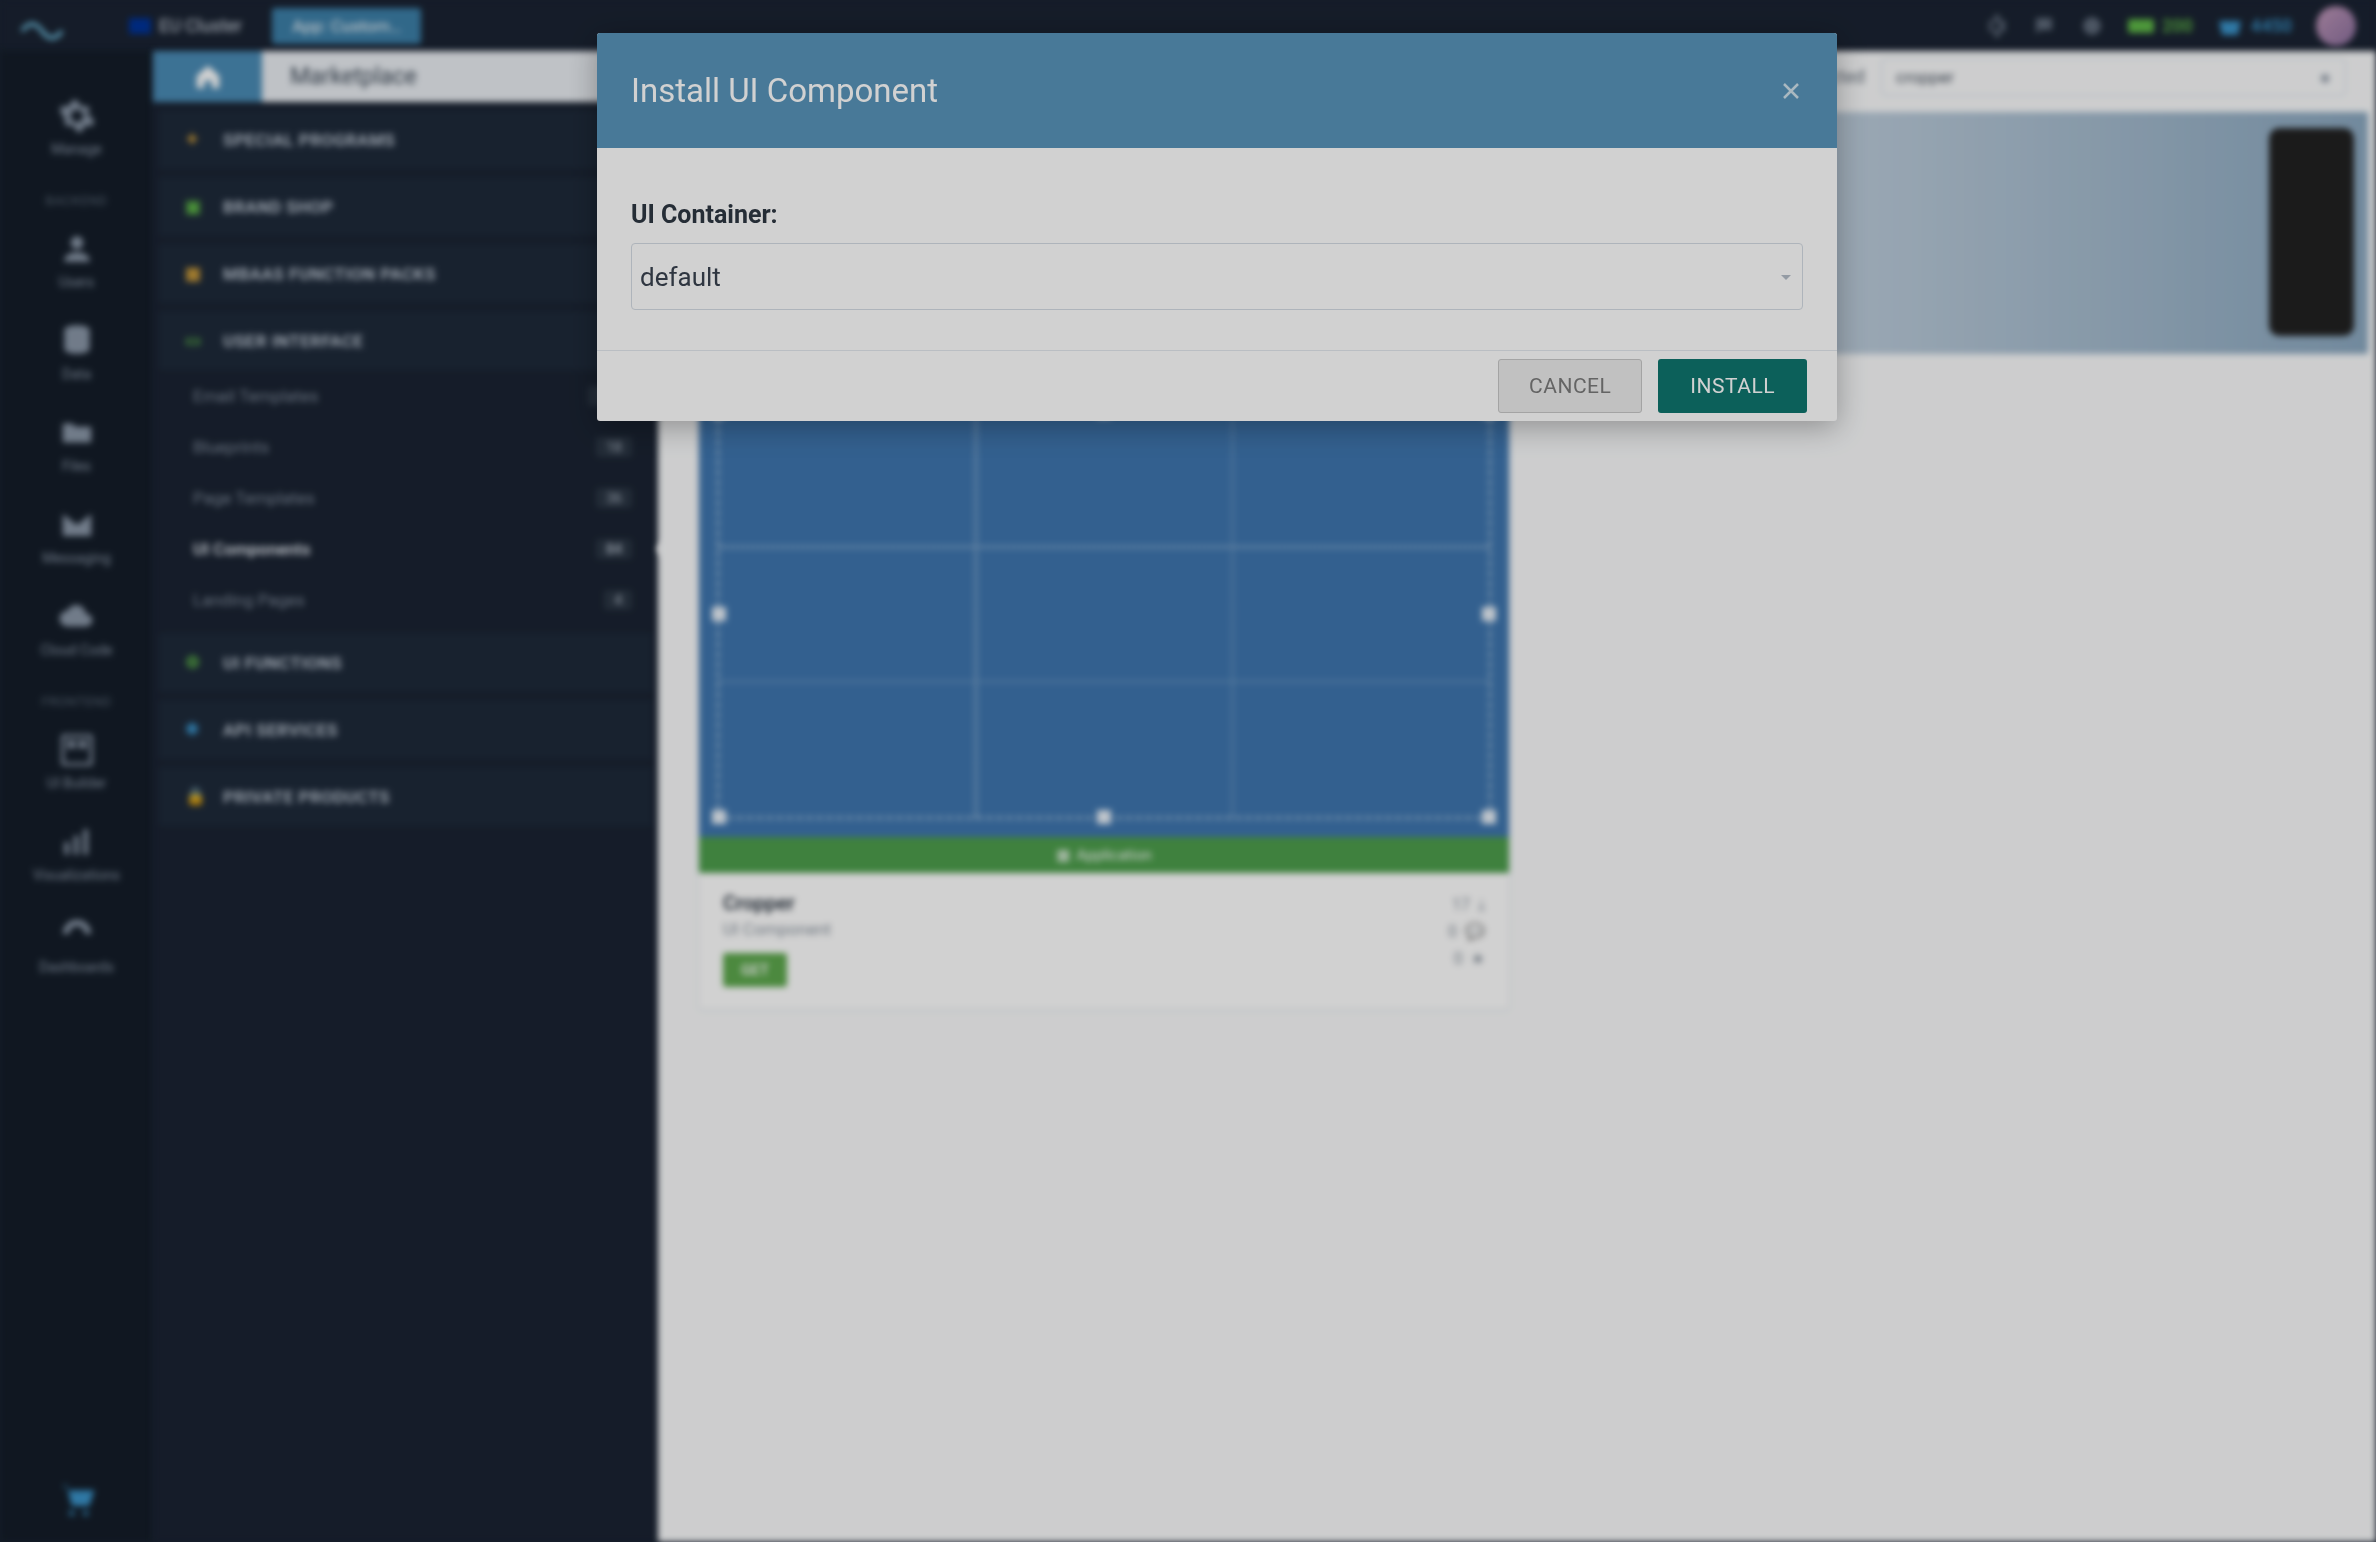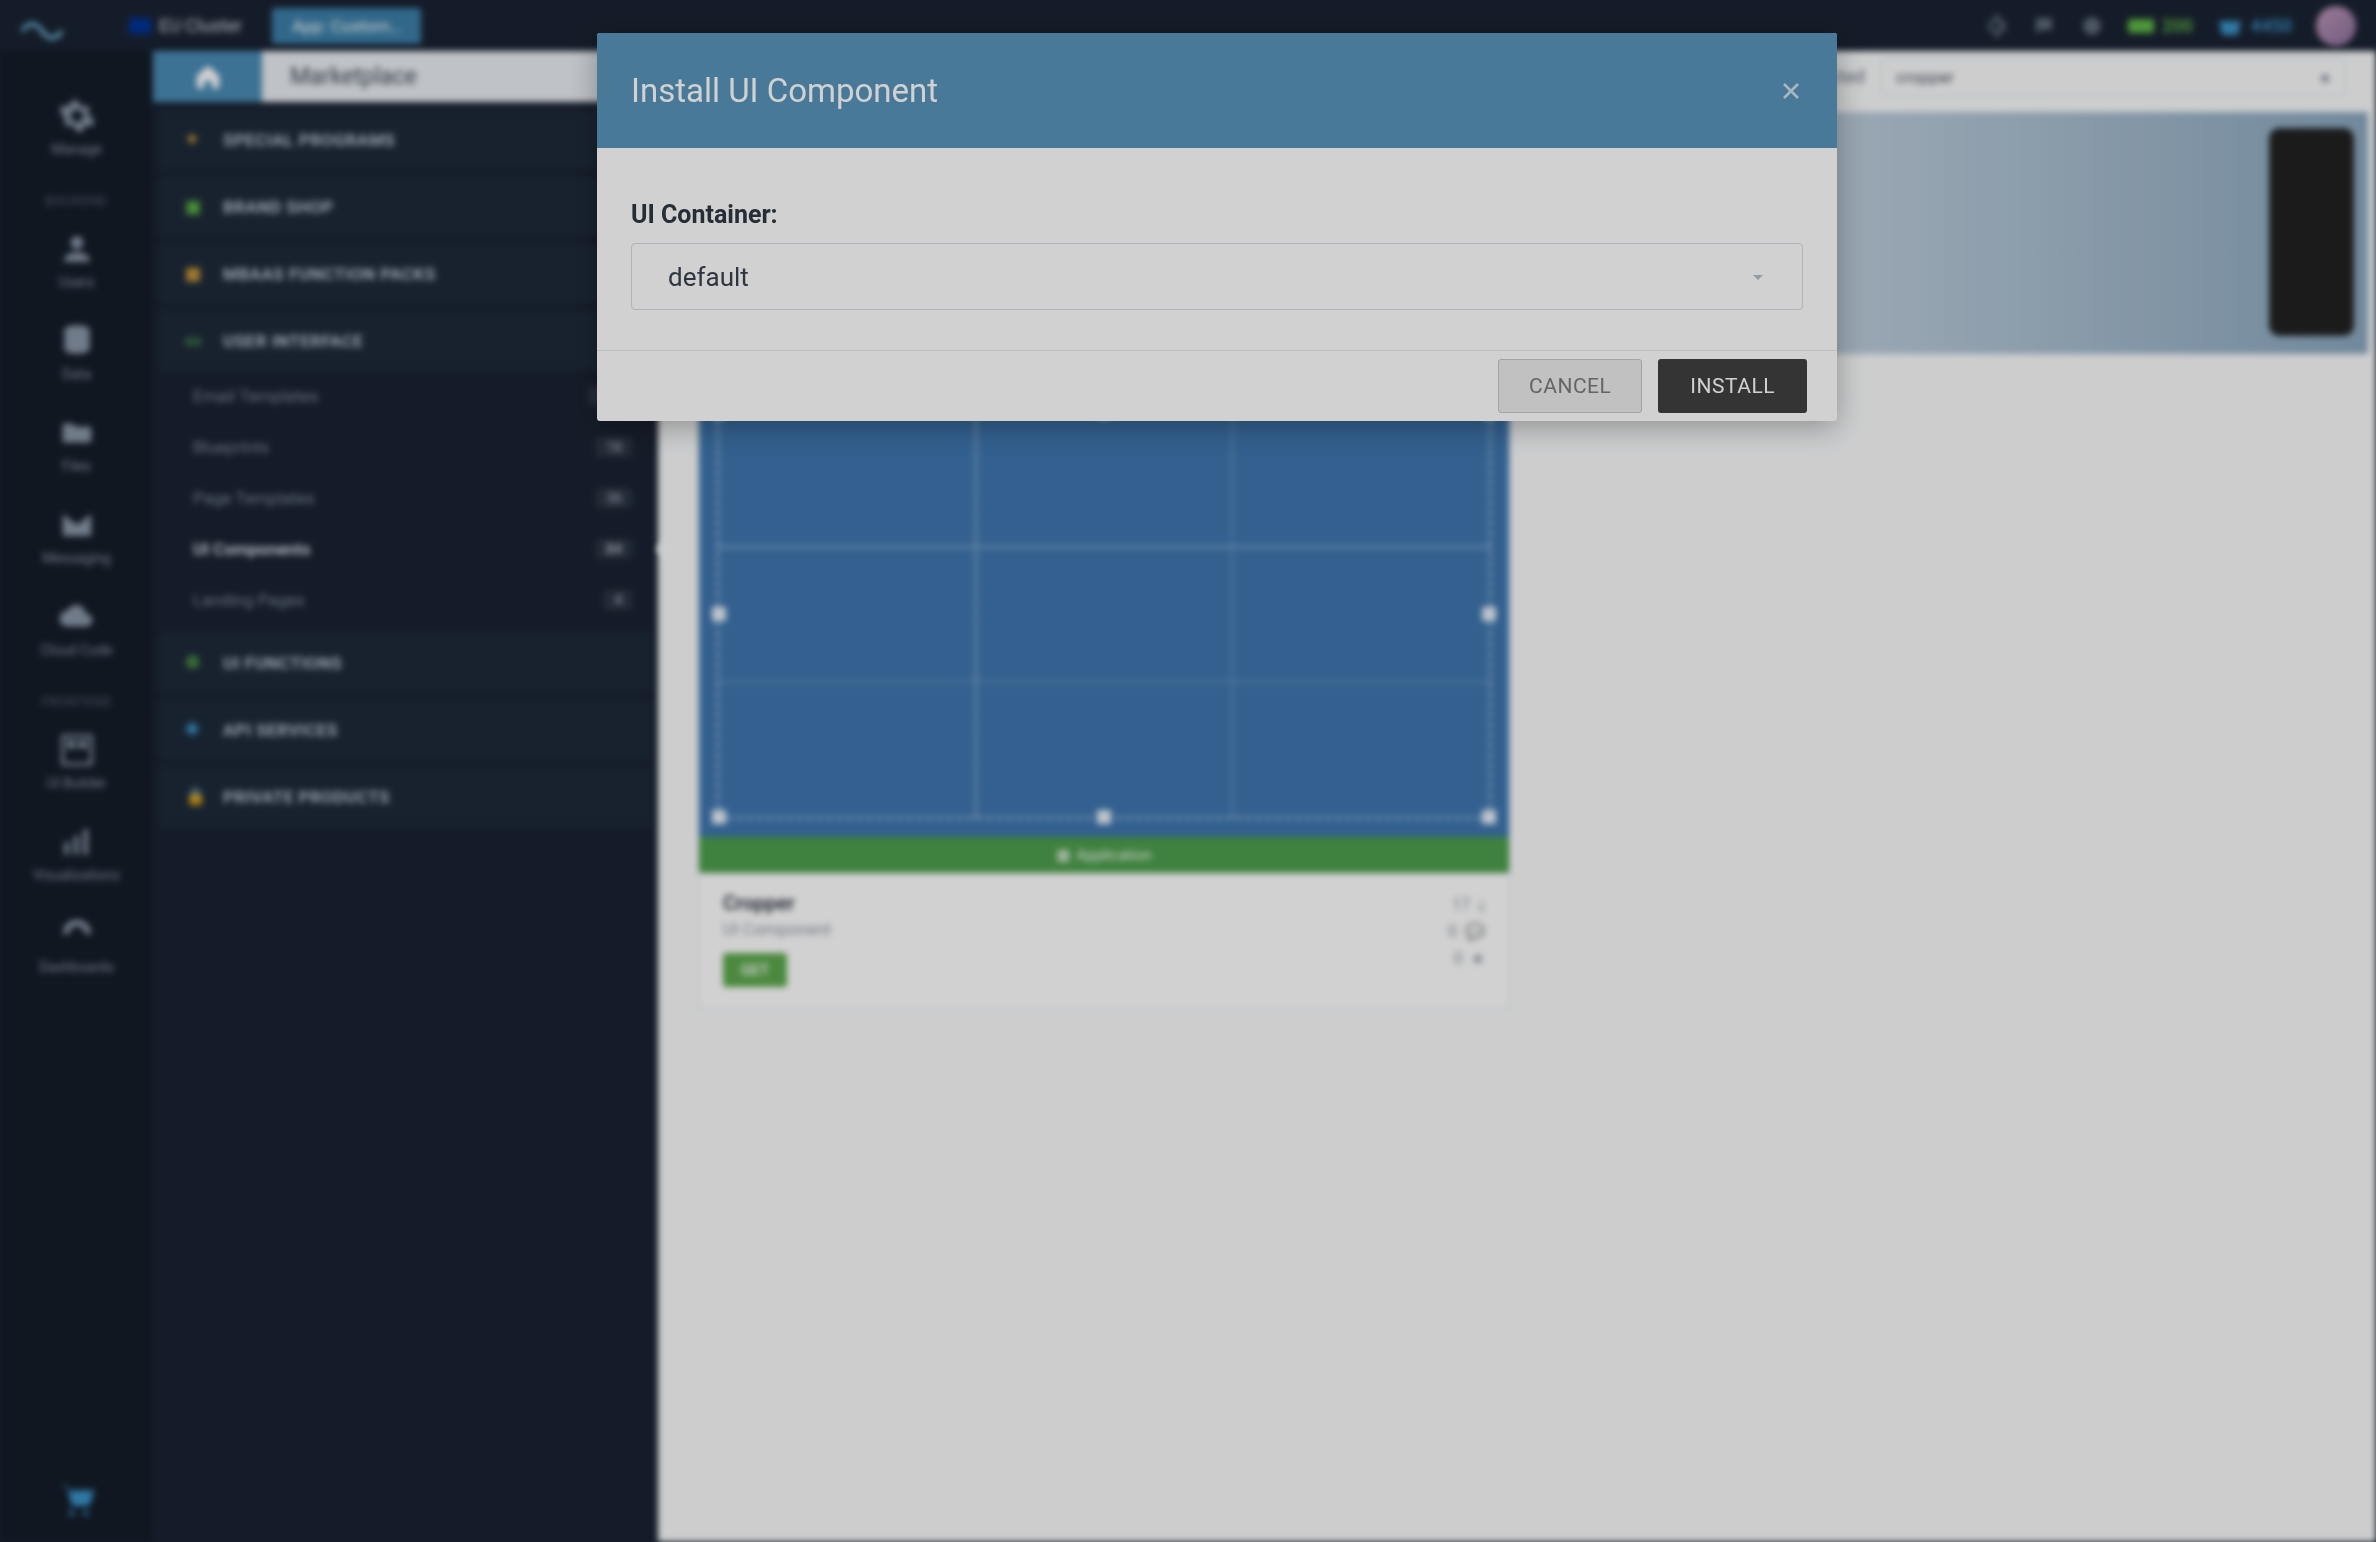--- a/index.html
+++ b/index.html
@@ -72,25 +72,25 @@
 
 .modal-overlay { position: absolute; inset: 0; background: rgba(0,0,0,0.18); z-index: 100; }
 .modal { position: absolute; left: 597px; top: 33px; width: 1240px; background: #fff; border-radius: 3px; box-shadow: 0 6px 30px rgba(0,0,0,0.3); }
 .modal-header { height: 115px; background: #5894ba; display: flex; align-items: center; justify-content: space-between; padding: 0 34px; border-radius: 3px 3px 0 0; }
 .modal-title { color: #fff; font-size: 33px; font-weight: 400; }
 .modal-close { color: #cfe1eb; font-size: 32px; cursor: pointer; background: none; border: none; line-height: 1; }
 .modal-body { padding: 34px 34px 40px; }
 .modal-prompt { font-size: 25px; color: #2e3742; line-height: 1.5; }
 .modal-prompt strong { font-weight: 700; }
 .modal-label { font-size: 25px; font-weight: 700; color: #2e3742; margin-top: 18px; }
-.modal-select { margin-top: 14px; width: 100%; height: 67px; border: 1px solid #d5dce4; border-radius: 4px; padding: 0 36px; display: flex; align-items: center; justify-content: space-between; font-size: 26px; color: #3a4350; background: #fff; }
+.modal-select { margin-top: 14px; width: 100%; height: 67px; border: 1px solid #d5dce4; border-radius: 4px; padding: 0 8px; display: flex; align-items: center; justify-content: space-between; font-size: 26px; color: #3a4350; background: #fff; }
 .modal-select-chevron { color: #b5bec9; }
 .modal-footer { border-top: 1px solid #e3e8ee; padding: 8px 30px; display: flex; justify-content: flex-end; gap: 16px; }
 .btn-cancel { background: #ececec; border: 1px solid #c8c8c8; color: #7a7a7a; padding: 14px 30px; border-radius: 3px; font-size: 21px; letter-spacing: 0.5px; cursor: pointer; }
-.btn-install { background: #404040; border: none; color: #fff; padding: 14px 32px; border-radius: 3px; font-size: 21px; letter-spacing: 0.5px; cursor: pointer; }
+.btn-install { background: #0f766e; border: none; color: #fff; padding: 14px 32px; border-radius: 3px; font-size: 21px; letter-spacing: 0.5px; cursor: pointer; }
 
 svg { display: block; }
 </style>
 </head>
 <body>
 
 <div class="app">
 
   <div class="topbar">
     <div class="logo">

